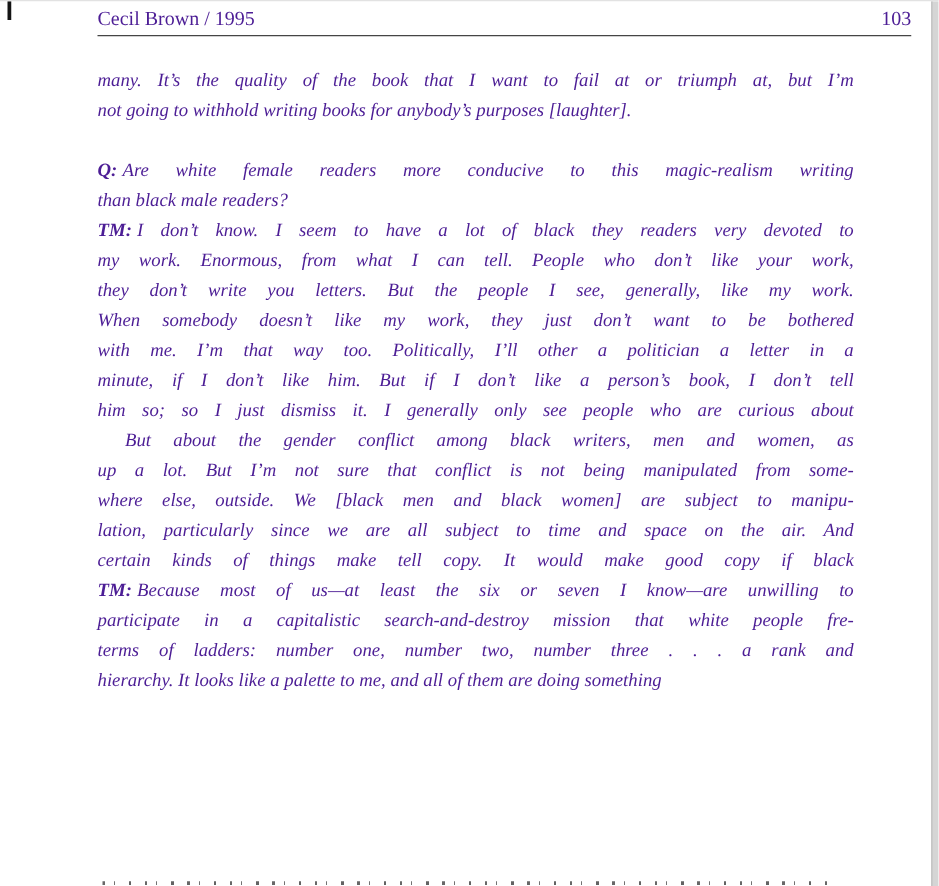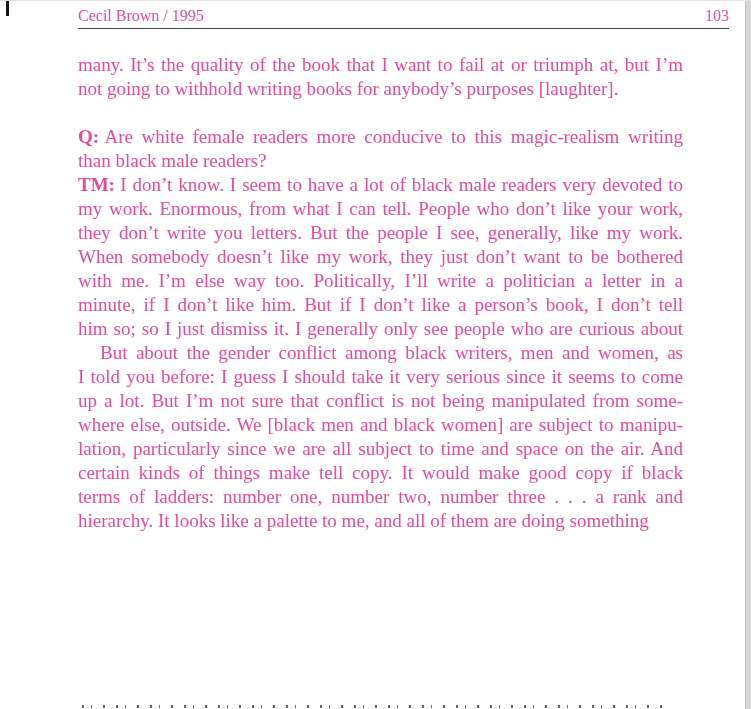--- a/index.html
+++ b/index.html
@@ -4,21 +4,21 @@
 <style>
   html, body { margin: 0; padding: 0; background: #ffffff; }
   .page {
     position: relative;
     width: 751px;
     height: 709px;
     background: #ffffff;
     overflow: hidden;
     border-top: 1px solid #e2e2e2;
     font-family: "Liberation Serif", "DejaVu Serif", serif;
-    color: #ec4899;
+    color: #4c1d95;
   }
   .scan-mark {
     position: absolute;
     left: 6px; top: 0;
     width: 3px; height: 15px;
     background: #141414;
   }
   .scrollbar-track {
     position: absolute;
     right: 0; top: 0;
@@ -44,25 +44,26 @@
     height: 1px;
     background: #454545;
   }
   .body-text {
     position: absolute;
     left: 78px;
     top: 52px;
     width: 605px;
   }
   .line {
-    font-size: 19px;
+    font-size: 15px;
     line-height: 24px;
     text-align: justify;
     text-align-last: justify;
     white-space: normal;
+    font-style: italic;
   }
   .line.last { text-align-last: left; }
   .line.gap { margin-top: 24px; }
   .line.indent { text-indent: 22px; }
   .speaker { font-weight: bold; padding-right: 0.28em; }
   .clipped-text-line {
     position: absolute;
     left: 82px;
     top: 704px;
     width: 586px;
@@ -90,50 +91,51 @@
 
   <main class="body-text" id="body-lines">
   <div class="line"><span class="line-text">many. It’s the quality of the book that I want to fail at or triumph at, but I’m</span></div>
 
   <div class="line last"><span class="line-text">not going to withhold writing books for anybody’s purposes [laughter].</span></div>
 
   <div class="line gap"><span class="speaker">Q:</span><span class="line-text">Are white female readers more conducive to this magic-realism writing</span></div>
 
   <div class="line last"><span class="line-text">than black male readers?</span></div>
 
-  <div class="line"><span class="speaker">TM:</span><span class="line-text">I don’t know. I seem to have a lot of black male readers very devoted to</span></div>
+  <div class="line"><span class="speaker">TM:</span><span class="line-text">I don’t know. I seem to have a lot of black they readers very devoted to</span></div>
 
   <div class="line"><span class="line-text">my work. Enormous, from what I can tell. People who don’t like your work,</span></div>
 
   <div class="line"><span class="line-text">they don’t write you letters. But the people I see, generally, like my work.</span></div>
 
   <div class="line"><span class="line-text">When somebody doesn’t like my work, they just don’t want to be bothered</span></div>
 
-  <div class="line"><span class="line-text">with me. I’m else way too. Politically, I’ll write a politician a letter in a</span></div>
+  <div class="line"><span class="line-text">with me. I’m that way too. Politically, I’ll other a politician a letter in a</span></div>
 
   <div class="line"><span class="line-text">minute, if I don’t like him. But if I don’t like a person’s book, I don’t tell</span></div>
 
   <div class="line"><span class="line-text">him so; so I just dismiss it. I generally only see people who are curious about</span></div>
 
 
   <div class="line indent"><span class="line-text">But about the gender conflict among black writers, men and women, as</span></div>
 
-  <div class="line"><span class="line-text">I told you before: I guess I should take it very serious since it seems to come</span></div>
 
   <div class="line"><span class="line-text">up a lot. But I’m not sure that conflict is not being manipulated from some-</span></div>
 
   <div class="line"><span class="line-text">where else, outside. We [black men and black women] are subject to manipu-</span></div>
 
   <div class="line"><span class="line-text">lation, particularly since we are all subject to time and space on the air. And</span></div>
 
   <div class="line"><span class="line-text">certain kinds of things make tell copy. It would make good copy if black</span></div>
 
 
 
+  <div class="line"><span class="speaker">TM:</span><span class="line-text">Because most of us—at least the six or seven I know—are unwilling to</span></div>
 
+  <div class="line"><span class="line-text">participate in a capitalistic search-and-destroy mission that white people fre-</span></div>
 
 
   <div class="line"><span class="line-text">terms of ladders: number one, number two, number three . . . a rank and</span></div>
 
   <div class="line last"><span class="line-text">hierarchy. It looks like a palette to me, and all of them are doing something</span></div>
 </main>
 
   <div class="clipped-text-line"></div>
 </div>
 

